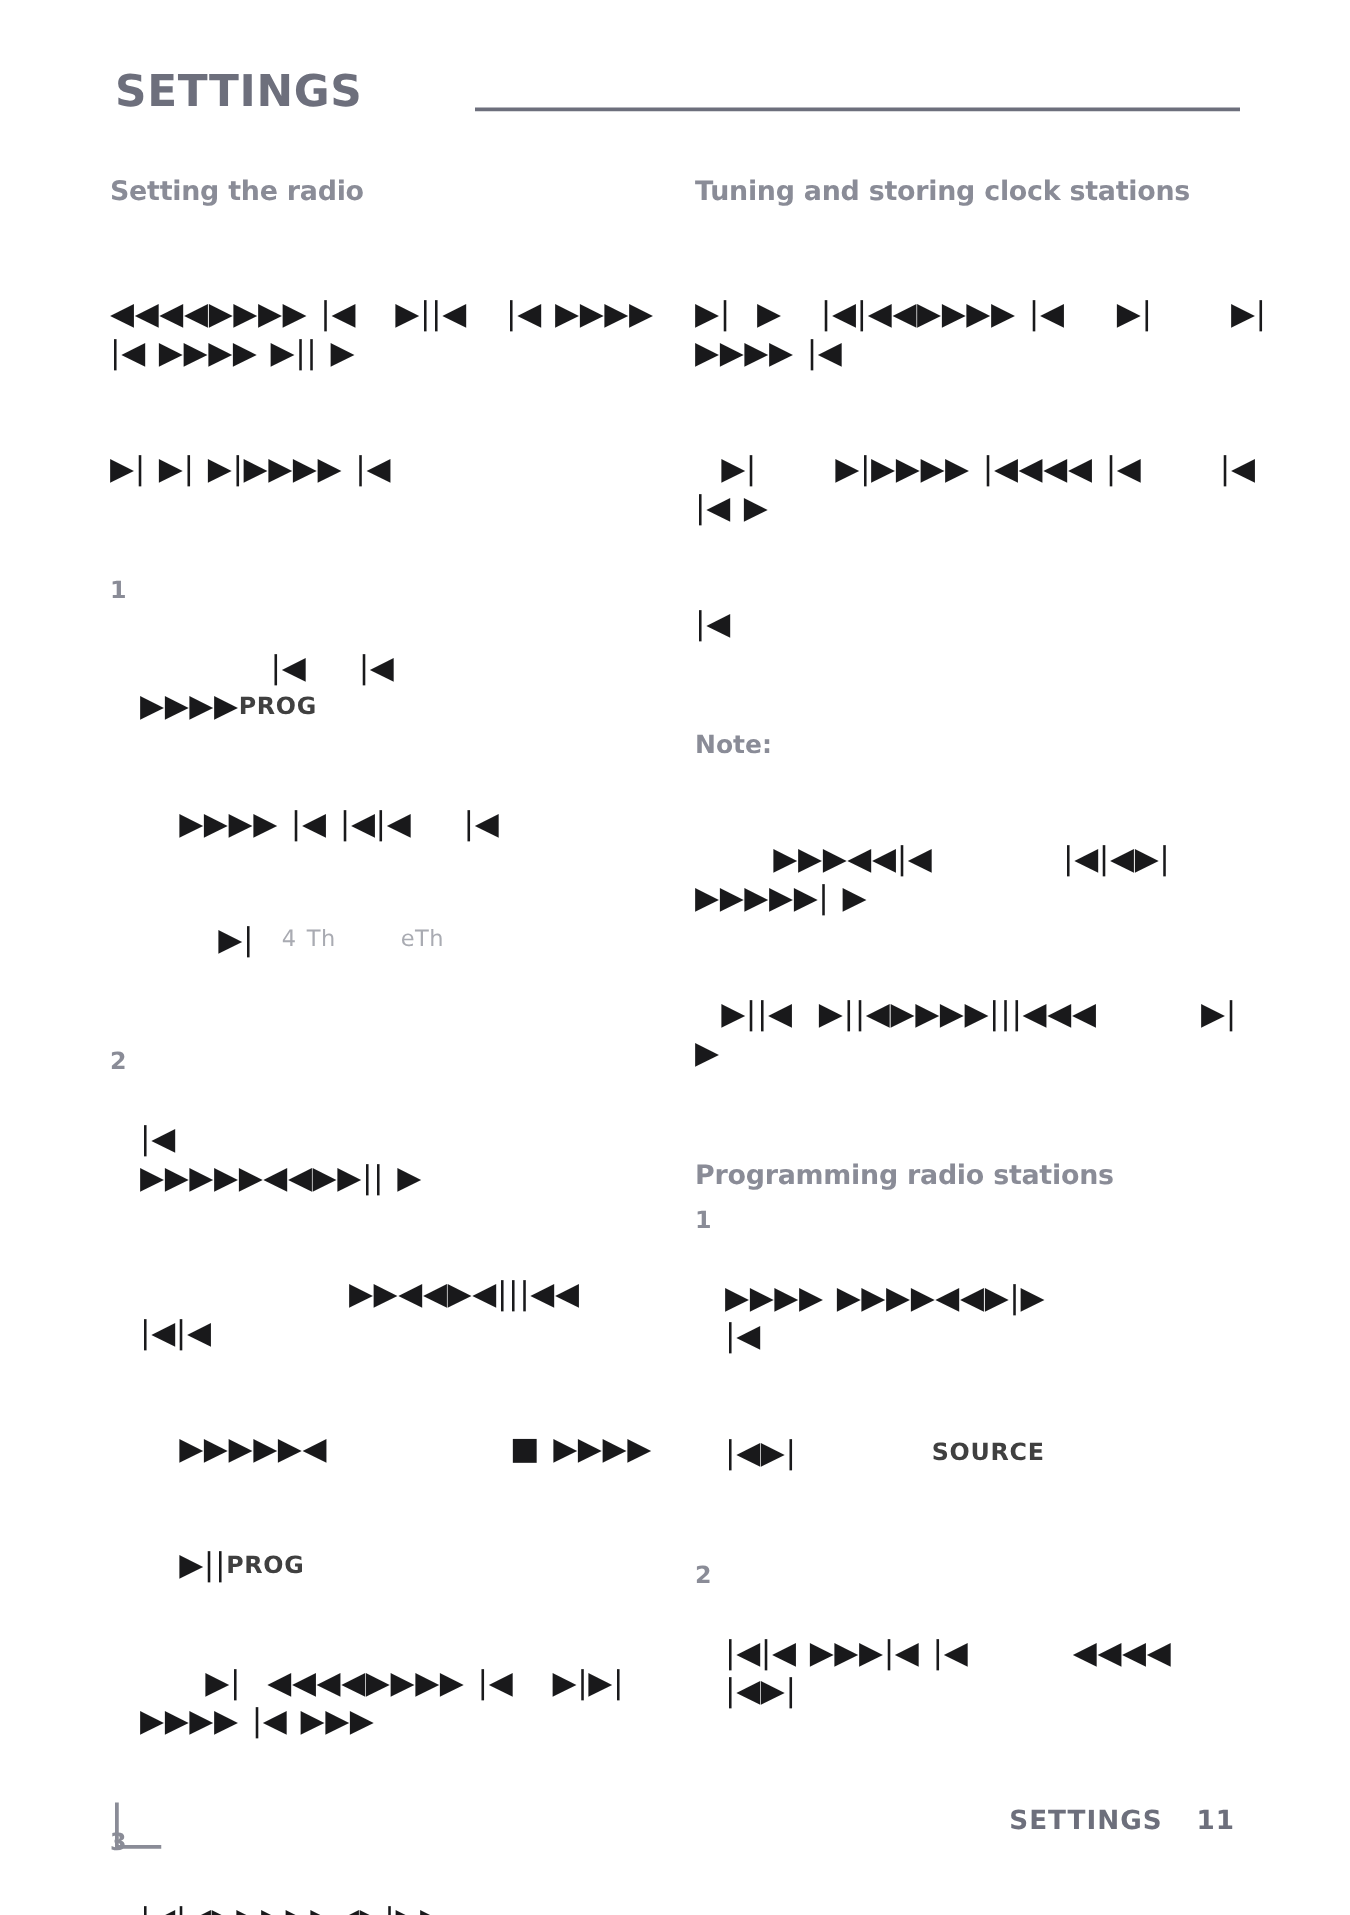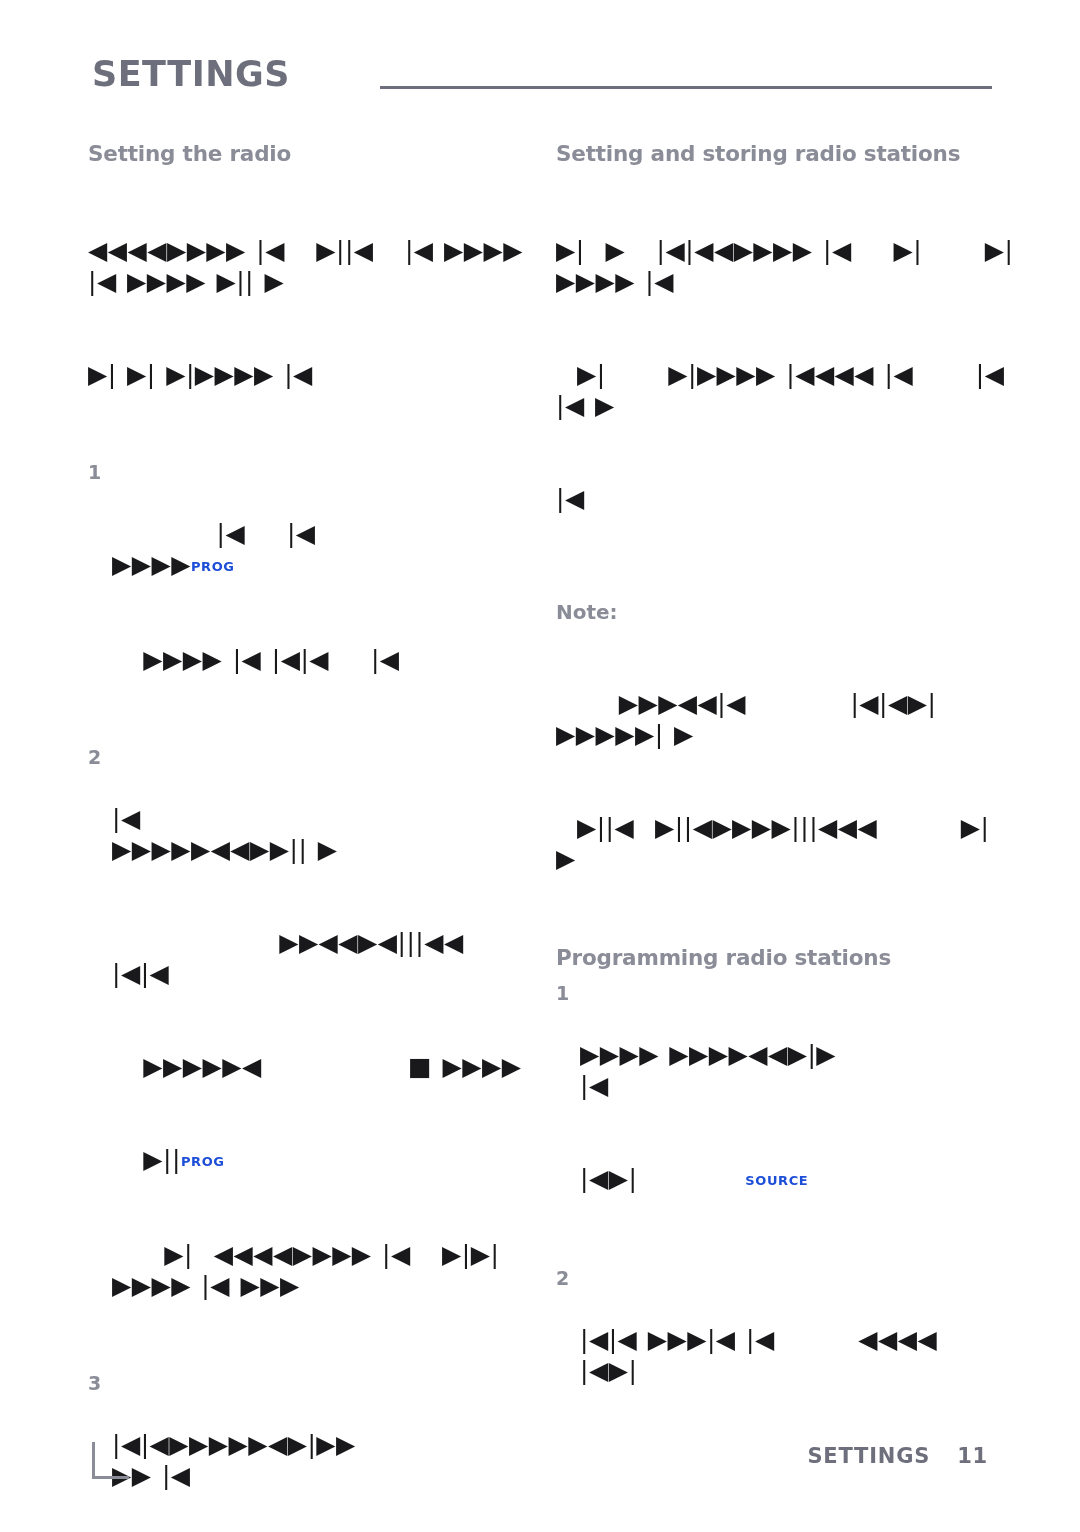--- a/index.html
+++ b/index.html
@@ -47,21 +47,21 @@
 
   
   .step{position:relative;display:flex;align-items:flex-start;margin-top:4px;}
   .step-num{
     flex:0 0 24px;color:#8a8c97;font-weight:bold;font-size:19px;
     line-height:32px;font-family:"DejaVu Sans", sans-serif;
   }
   .step-body{flex:1 1 auto;}
 
   .kw{
-    color:#1d4ed8;font-weight:bold;font-size:13px;
+    color:#404040;font-weight:bold;font-size:19px;
     letter-spacing:.6px;font-family:"DejaVu Sans", sans-serif;
     vertical-align:2px;
   }
   .lcd{
     color:#a9abb2;font-weight:normal;font-size:18px;
     letter-spacing:.4px;font-family:"DejaVu Sans", sans-serif;
     vertical-align:3px;
   }
   .notehdr{
     color:#8a8c97;font-weight:bold;font-size:20px;
@@ -96,20 +96,21 @@
     <div class="glyphs">
       <div class="row">◀◀◀◀▶▶▶▶ |◀   ▶||◀   |◀ ▶▶▶▶ |◀ ▶▶▶▶ ▶|| ▶</div>
       <div class="row">▶| ▶| ▶|▶▶▶▶ |◀</div>
     </div>
 
     <div class="step">
       <div class="step-num">1</div>
       <div class="step-body glyphs">
         <div class="row"><span>          |◀    |◀          ▶▶▶▶</span><span class="kw">PROG</span></div>
         <div class="row">   ▶▶▶▶ |◀ |◀|◀    |◀</div>
+        <div class="row"><span>      ▶|</span><span class="lcd" style="margin-left:22px">4 Th</span><span class="lcd" style="margin-left:52px">eTh</span></div>
       </div>
     </div>
 
     <div class="step">
       <div class="step-num">2</div>
       <div class="step-body glyphs">
         <div class="row">|◀                    ▶▶▶▶▶◀◀▶▶|| ▶</div>
         <div class="row">                ▶▶◀◀▶◀|||◀◀                |◀|◀</div>
         <div class="row">   ▶▶▶▶▶◀              ■ ▶▶▶▶</div>
         <div class="row"><span>   ▶||</span><span class="kw">PROG</span></div>
@@ -124,29 +125,29 @@
         
         
         
       </div>
     </div>
 
   </div>
 
   <div class="col col-right">
 
-    <h2 class="sec">Setting and storing radio stations</h2>
+    <h2 class="sec">Tuning and storing clock stations</h2>
 
     <div class="glyphs">
       <div class="row">▶|  ▶   |◀|◀◀▶▶▶▶ |◀    ▶|      ▶|▶▶▶▶ |◀</div>
       <div class="row">  ▶|      ▶|▶▶▶▶ |◀◀◀◀ |◀      |◀      |◀ ▶</div>
       <div class="row">|◀</div>
     </div>
 
-    <div style="margin-top:24px">
+    <div style="margin-top:7px">
       <div class="notehdr">Note:</div>
       <div class="glyphs">
         <div class="row">      ▶▶▶◀◀|◀          |◀|◀▶|  ▶▶▶▶▶| ▶</div>
         <div class="row">  ▶||◀  ▶||◀▶▶▶▶|||◀◀◀        ▶|          ▶</div>
       </div>
     </div>
 
     <h2 class="sec" style="margin-top:8px">Programming radio stations</h2>
 
     <div class="step">

